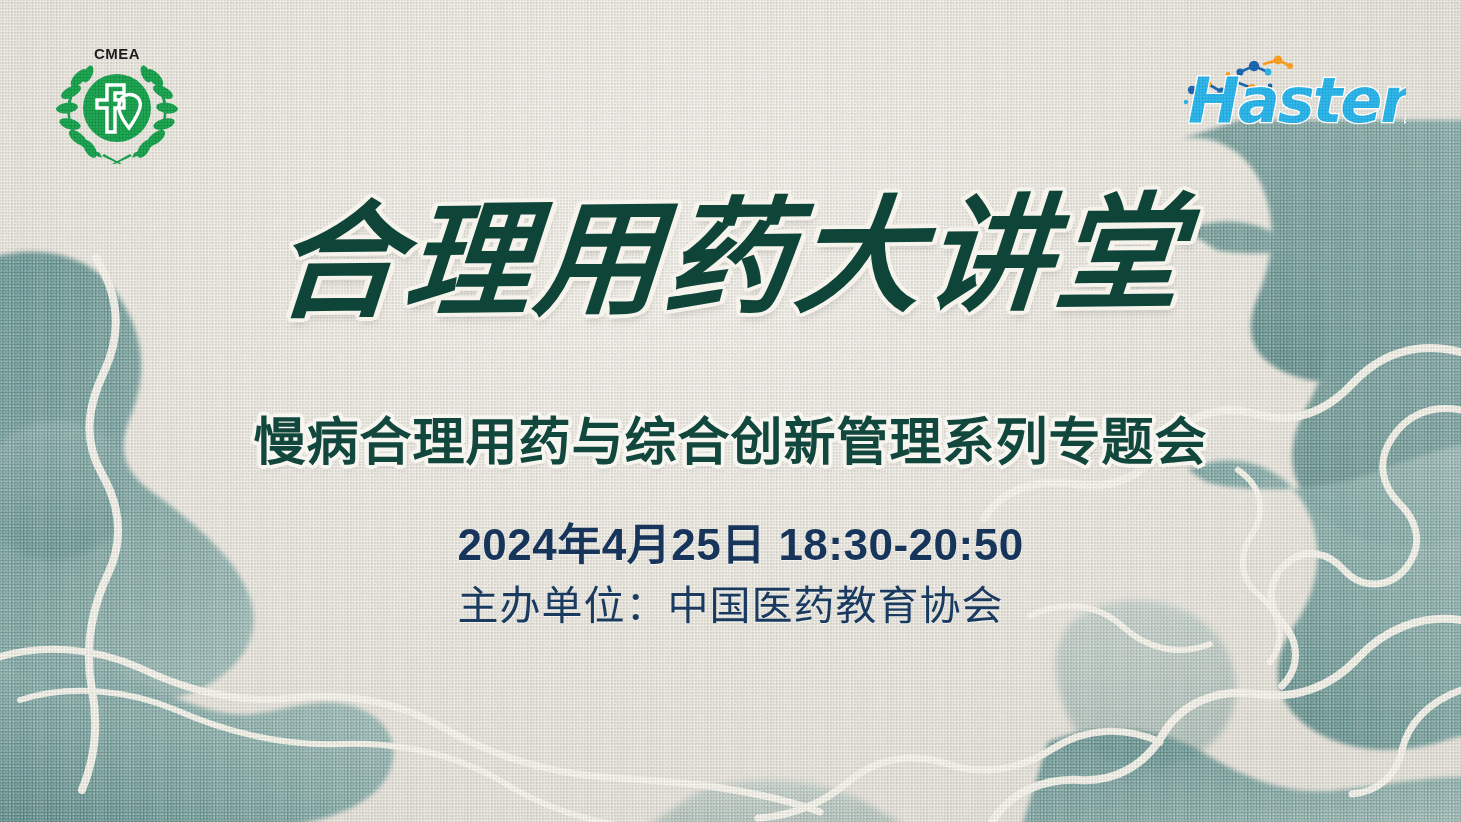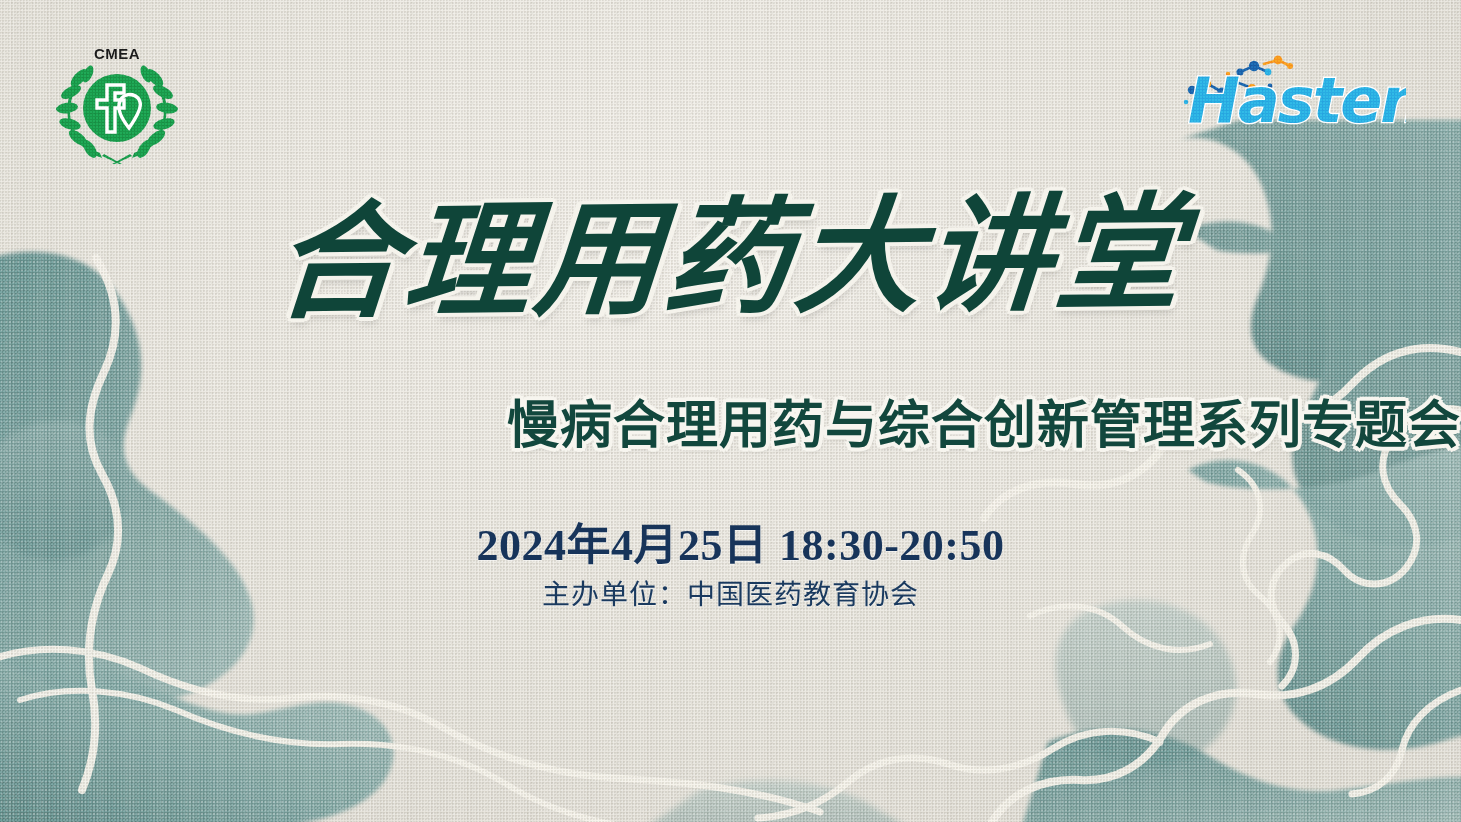--- a/index.html
+++ b/index.html
@@ -122,22 +122,22 @@
       -5px -2px 0 #f5f3ec,  5px  2px 0 #f5f3ec,
        2px  6px 7px rgba(60,60,55,0.18);
     transform: skewX(-5deg) rotate(-0.6deg);
   }
 
   
   .title-sub {
     position: absolute;
     left: 0;
     right: 0;
-    top: 383px;
-    text-align: right;
+    top: 400px;
+    text-align: center;
     font-family: "Liberation Sans", "DejaVu Sans", sans-serif;
     font-size: 52px;
     font-weight: 700;
     letter-spacing: 1px;
     color: #12473d;
     white-space: nowrap;
     text-shadow:
       -3px -3px 0 #f7f5ef,  3px -3px 0 #f7f5ef,
       -3px  3px 0 #f7f5ef,  3px  3px 0 #f7f5ef,
       -4px  0   0 #f7f5ef,  4px  0   0 #f7f5ef,
@@ -145,37 +145,37 @@
        1px  4px 5px rgba(60,60,55,0.16);
   }
 
   
   .info-date {
     position: absolute;
     left: 0;
     right: 0;
     top: 509px;
     text-align: center;
-    font-family: Liberation Serif, serif;
+    font-family: Liberation Sans, sans-serif;
     font-size: 44px;
     font-weight: 700;
     letter-spacing: 0.5px;
     color: #17345a;
     white-space: nowrap;
     text-shadow: 0 1px 1px rgba(255,255,255,0.65);
     padding-left: 20px;
   }
   .info-org {
     position: absolute;
     left: 0;
     right: 0;
     top: 572px;
     text-align: center;
     font-family: "Liberation Sans", "DejaVu Sans", sans-serif;
-    font-size: 28px;
+    font-size: 41px;
     font-weight: 400;
     letter-spacing: 1px;
     color: #1a3a5f;
     white-space: nowrap;
     text-shadow: 0 1px 1px rgba(255,255,255,0.65);
   }
 </style>
 </head>
 <body>
 

